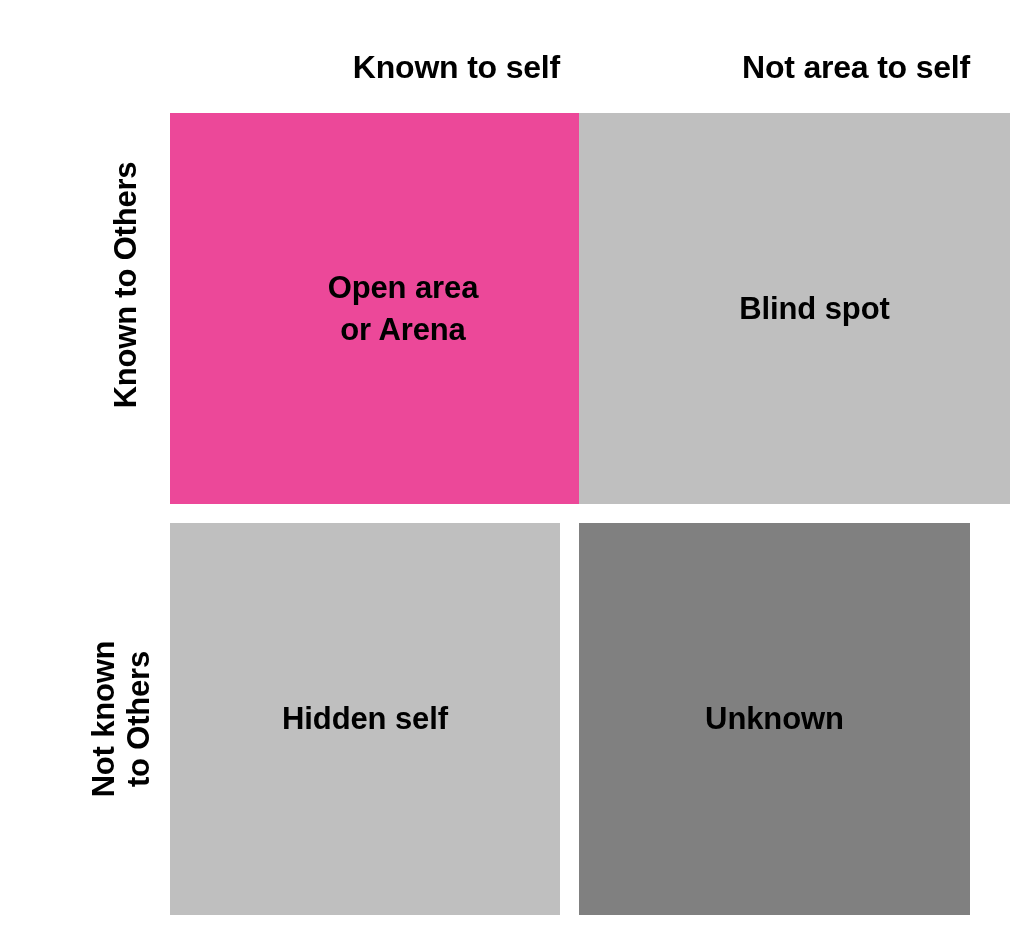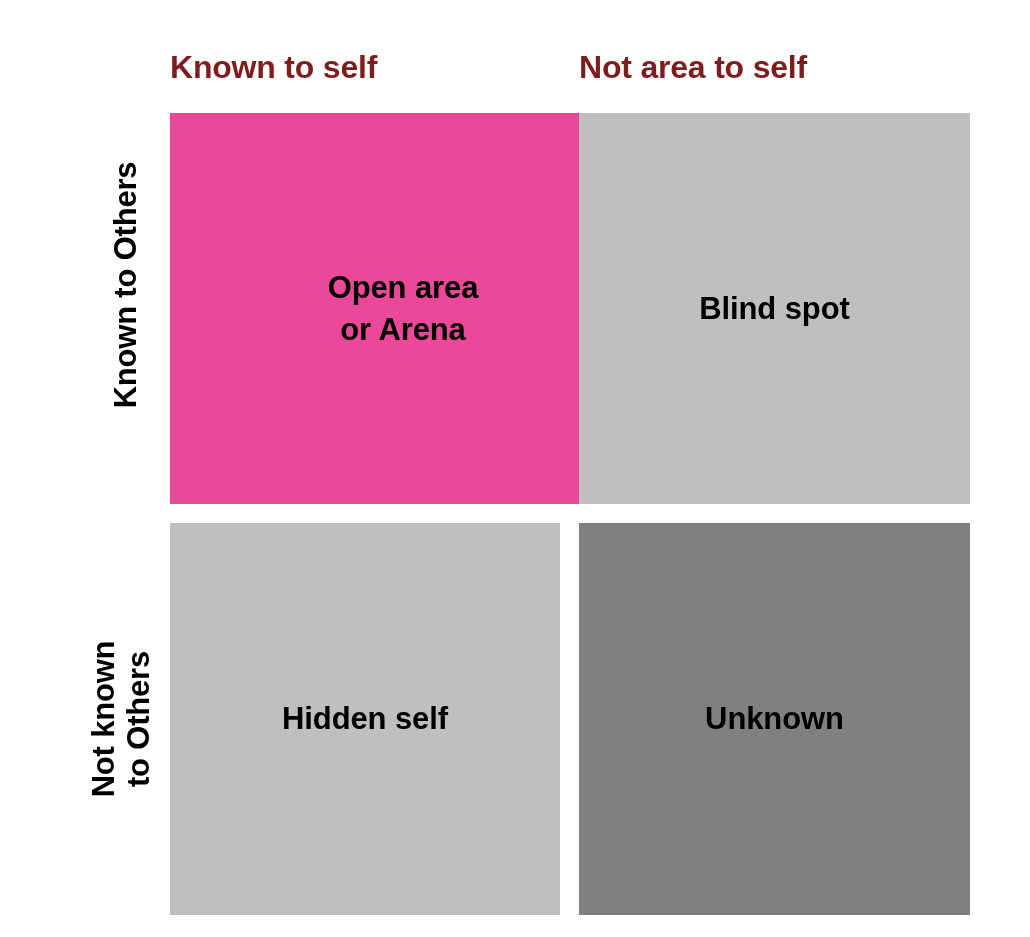--- a/index.html
+++ b/index.html
@@ -18,24 +18,24 @@
     background: #ffffff;
     overflow: hidden;
   }
 
   
   .col-header {
     position: absolute;
     top: 44px;
     height: 46px;
     line-height: 46px;
-    text-align: left;
+    text-align: right;
     font-size: 32px;
     font-weight: bold;
-    color: #7f1d1d;
+    color: #000000;
     letter-spacing: -0.2px;
     white-space: nowrap;
   }
   #col-header-left  { left: 170px; width: 390px; }
   #col-header-right { left: 579px; width: 391px; }
 
   
   .row-header {
     position: absolute;
     display: flex;
@@ -76,21 +76,21 @@
   .quadrant .q-label {
     font-size: 31px;
     font-weight: bold;
     color: #000000;
     line-height: 1.33;
     letter-spacing: -0.1px;
   }
   .q-label .q-line { display: block; }
 
   #quadrant-open   { left: 170px; top: 113px; width: 390px; height: 391px; }
-  #quadrant-blind  { left: 579px; top: 113px; width: 391px; height: 391px; }
+  #quadrant-blind  { left: 579px; top: 113px; width: 391px; height: 391px; padding-left: 40px; }
   #quadrant-hidden { left: 170px; top: 523px; width: 390px; height: 392px; }
   #quadrant-unknown{ left: 579px; top: 523px; width: 391px; height: 392px; text-align: center; }
 </style>
 </head>
 <body>
 
 <div id="johari-window" style="background: rgb(255, 255, 255); color: rgb(0, 0, 0);">
 
   <div class="col-header" id="col-header-left">Known to self</div>
 

